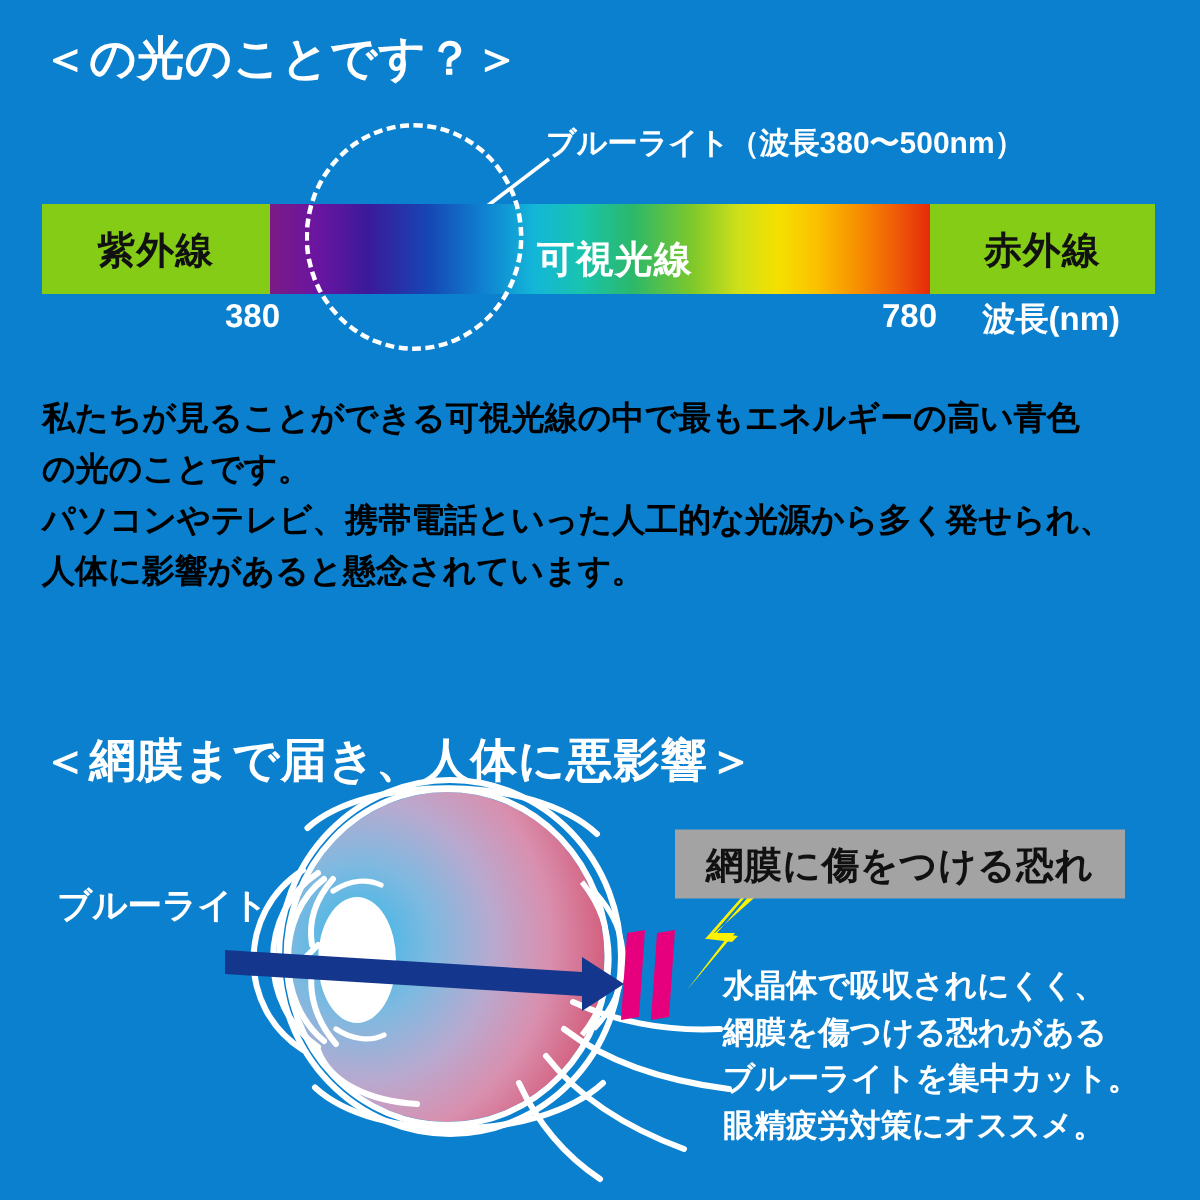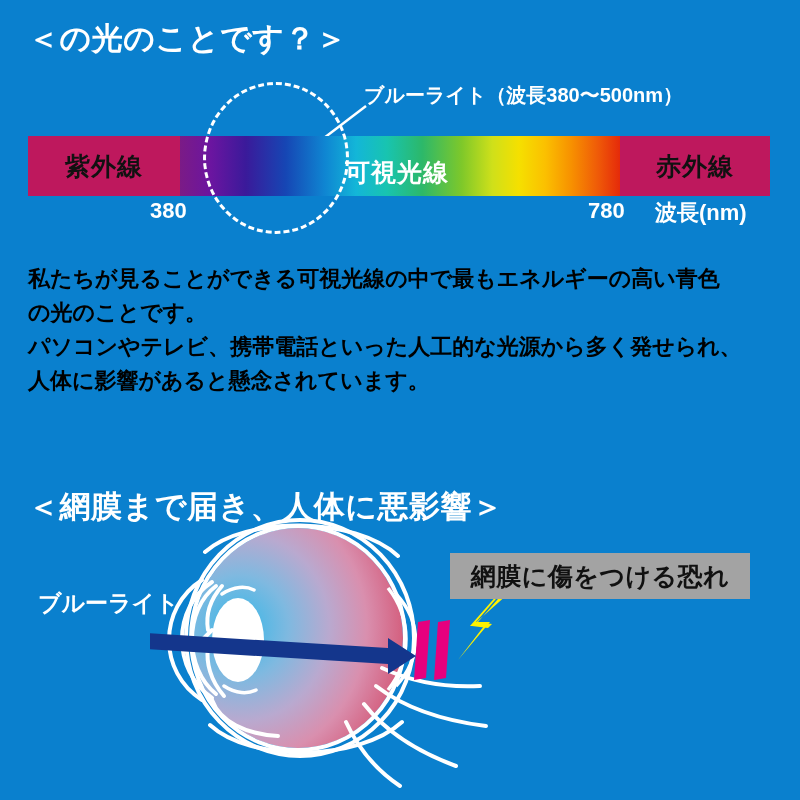--- a/index.html
+++ b/index.html
@@ -47,21 +47,21 @@
     border-radius:50%;
     box-sizing:border-box;
     z-index:6;
   }
 
   
   .bar-wrap{
     position:absolute;
     left:28px; top:136px;
     width:742px; height:60px;
-    background:#be185d;
+    background:#84cc16;
     z-index:2;
   }
   .bar-uv,.bar-ir{
     position:absolute;top:0;height:60px;
     display:flex;align-items:center;justify-content:center;
     color:#111111;font-size:25px;font-weight:bold;
     letter-spacing:1px;
   }
   .bar-uv{left:0;width:152px;}
   .bar-ir{right:0;width:150px;font-family:Liberation Mono, monospace;}
@@ -81,21 +81,21 @@
       #7ec82a 64%,
       #cfe01a 71%,
       #f5e000 77%,
       #fbc000 83%,
       #f79000 89%,
       #ef5a08 95%,
       #e52a0a 100%);
   }
   .bar-vis{
     position:absolute;
-    left:345px; top:136px;
+    left:358px; top:136px;
     width:190px;height:72px;
     display:flex;align-items:center;justify-content:flex-start;
     color:#ffffff;font-size:25px;font-weight:bold;
     letter-spacing:1px;
     z-index:4;
     pointer-events:none;
   }
   .tick-380{
     position:absolute;left:150px;top:198px;
     color:#ffffff;font-size:22px;font-weight:bold;
@@ -276,14 +276,20 @@
 
   <div class="bl-left">ブルーライト</div>
 
   <svg class="bolt" viewBox="0 0 80 70">
     <polygon points="62,0 36,30 50,30 18,68 44,34 30,34 58,2" fill="#fff200"></polygon>
     <polygon points="64,0 38,30 52,32 14,70 48,36 32,34 68,2" fill="#fff200"></polygon>
   </svg>
 
   <div class="callout">網膜に傷をつける恐れ</div>
 
+  <div class="brtext">
+    <div>水晶体で吸収されにくく、</div>
+    <div>網膜を傷つける恐れがある</div>
+    <div>ブルーライトを集中カット。</div>
+    <div>眼精疲労対策にオススメ。</div>
+  </div>
 
 </div>
 
 </body></html>

